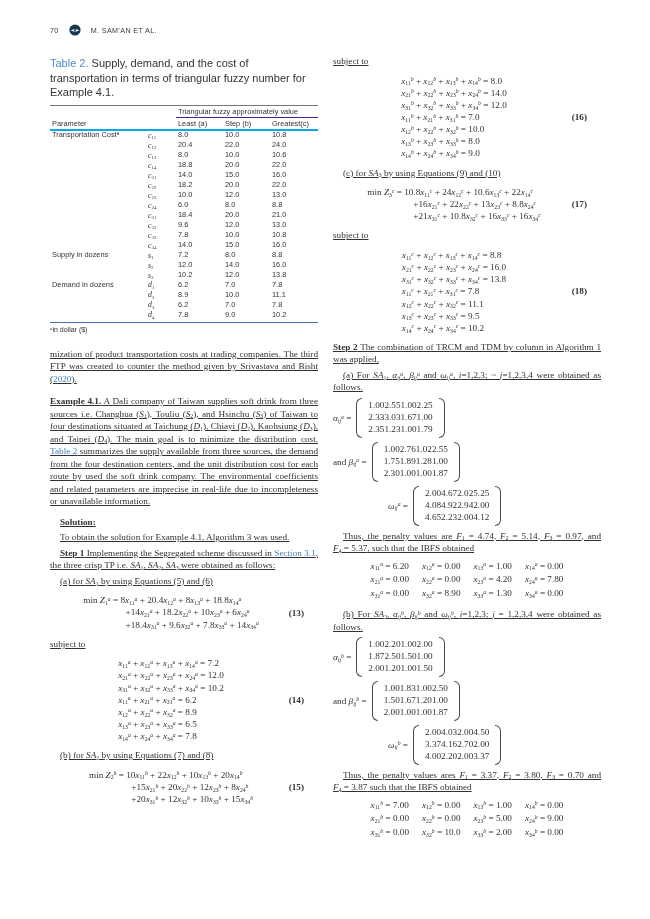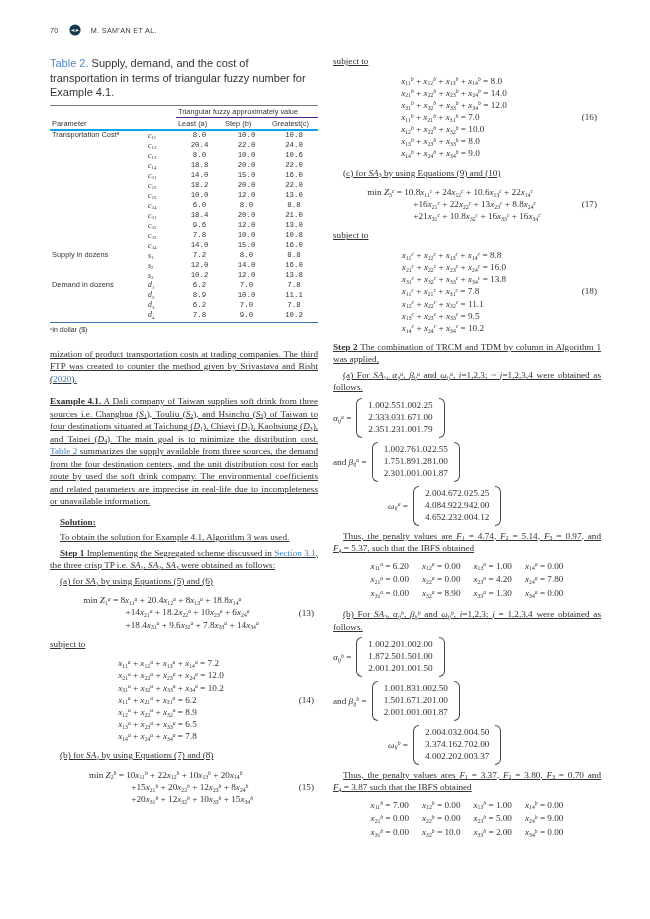--- a/index.html
+++ b/index.html
@@ -22,21 +22,21 @@
   .sol{margin-top:8px;margin-bottom:2px;}
   .link{color:#4080bd;}
   sub,sup{font-size:62%;line-height:0;}
   sup{position:relative;top:-0.42em;vertical-align:baseline;}
   sub{position:relative;top:0.3em;vertical-align:baseline;}
   .m{white-space:nowrap;}
   
   .eq{position:relative;margin:7px 0;padding-right:26px;}
   .eq .lines{display:block;width:fit-content;margin:0 auto;}
   .eq-line{display:block;white-space:nowrap;line-height:1.32;}
-  .eq .num{position:absolute;right:4px;top:50%;transform:translateY(-50%);}
+  .eq .num{position:absolute;right:14px;top:50%;transform:translateY(-50%);font-weight:bold;}
   
   .mtx{display:flex;align-items:center;margin:4px 0;}
   .mtx-label{margin-right:5px;white-space:nowrap;}
   .paren{align-self:stretch;width:5px;}
   .pl{border-left:1px solid #4a4a4a;border-top:1px solid #4a4a4a;border-bottom:1px solid #4a4a4a;
       border-top-left-radius:9px;border-bottom-left-radius:9px;}
   .pr{border-right:1px solid #4a4a4a;border-top:1px solid #4a4a4a;border-bottom:1px solid #4a4a4a;
       border-top-right-radius:9px;border-bottom-right-radius:9px;}
   .mgrid{display:grid;grid-template-columns:repeat(4,auto);padding:2px 6px;line-height:1.3;}
   .mcell{text-align:right;}
@@ -50,21 +50,21 @@
   .tlabel{color:#4d88c3;}
   table.datatable{width:100%;border-collapse:collapse;font-size:7.4px;color:#333;}
   .datatable th{font-weight:normal;text-align:left;padding:1px 2px;vertical-align:bottom;}
   .datatable td{padding:0.4px 2px;line-height:1.18;}
   .grow th{border-top:1px solid #777;}
   .gspan{border-bottom:1px solid #4c1d95;text-align:center;padding:2px 0;margin-left:31px;}
   .hrow th{border-bottom:2px solid #0ea5e9;}
   .vh{text-align:center;}
   .pname{font-size:7.4px;}
   .sym{font-family:"Liberation Serif",serif;font-size:7.8px;}
-  .val{text-align:center;font-family:Liberation Mono, monospace;}
+  .val{}
   .datatable tbody tr:last-child td{border-bottom:1.4px solid #4472b8;padding-bottom:2px;}
   .footnote{font-size:7px;margin-top:3px;}
 </style>
 </head>
 <body>
 
 <div class="page">
 
   <div class="hdr">
     <span class="pageno">70</span>

